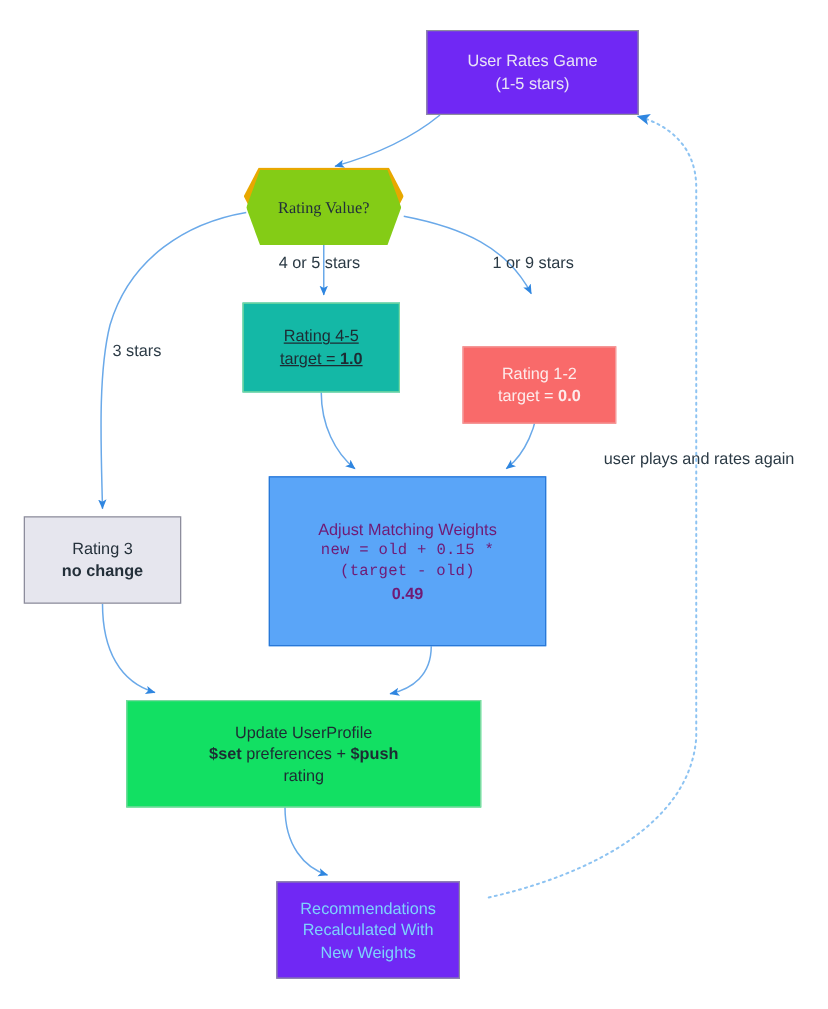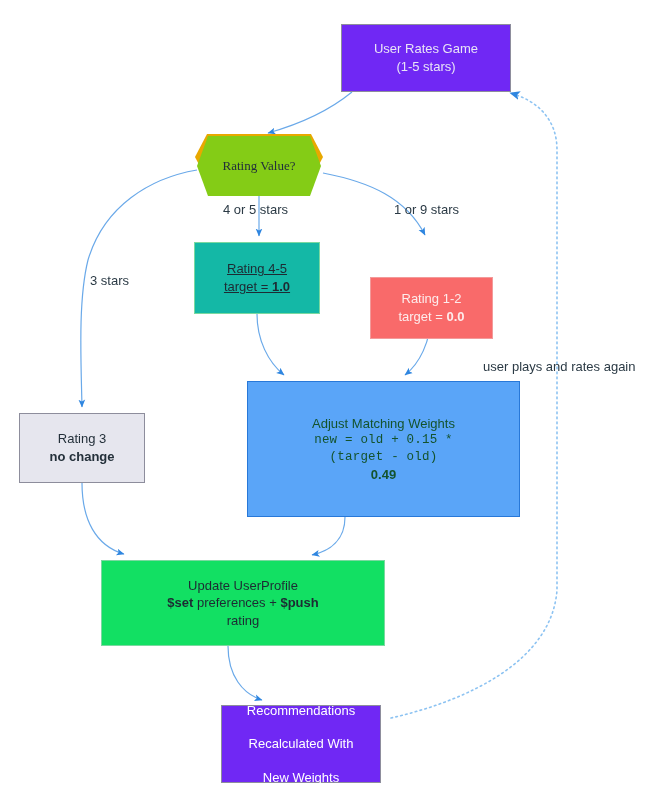--- a/index.html
+++ b/index.html
@@ -38,25 +38,24 @@
   .b { font-weight: bold; }
 
   
   .n-start {
     left: 341px; top: 24px; width: 170px; height: 68px;
     background: #7028f4;
     border: 1.5px solid #8d8d9c;
     color: #e8e4f6;
   }
   .n-end {
-    left: 221px; top: 705px; width: 160px; height: 78px;
+    left: 221px; top: 705px; width: 147px; height: 78px;
     background: #7028f4;
     border: 1.5px solid #8d8d9c;
-    color: #ffffff;
-    gap: 16px;
+    color: #7dd3fc;
   }
   .n-decision {
     left: 197px; top: 136px; width: 124px; height: 60px;
     background: #84cc16;
     color: #22303a;
     border: none;
     clip-path: polygon(11px 0, calc(100% - 11px) 0, 100% 50%, calc(100% - 11px) 100%, 11px 100%, 0 50%);
     font-family: Liberation Serif, serif;
   }
   .n-decision-border {
@@ -72,25 +71,24 @@
     text-decoration: underline;
   }
   .n-bad {
     left: 370px; top: 242px; width: 123px; height: 62px;
     background: #f96a6a;
     border: 1.5px solid #f39a9a;
     color: #fdecec;
     margin-top: 35px;
   }
   .n-adjust {
-    left: 215px; top: 381px; width: 273px; height: 136px;
+    left: 215px; top: 381px; width: 222px; height: 136px;
     background: #5aa5f8;
     border: 1.5px solid #2878d8;
-    color: #14532d;
-    margin-left: 32px;
+    color: #701a75;
   }
   .n-neutral {
     left: 19px; top: 413px; width: 126px; height: 70px;
     background: #e6e6ee;
     border: 1.5px solid #8d8d9c;
     color: #24303a;
   }
   .n-update {
     left: 101px; top: 560px; width: 284px; height: 86px;
     background: #12e063;

